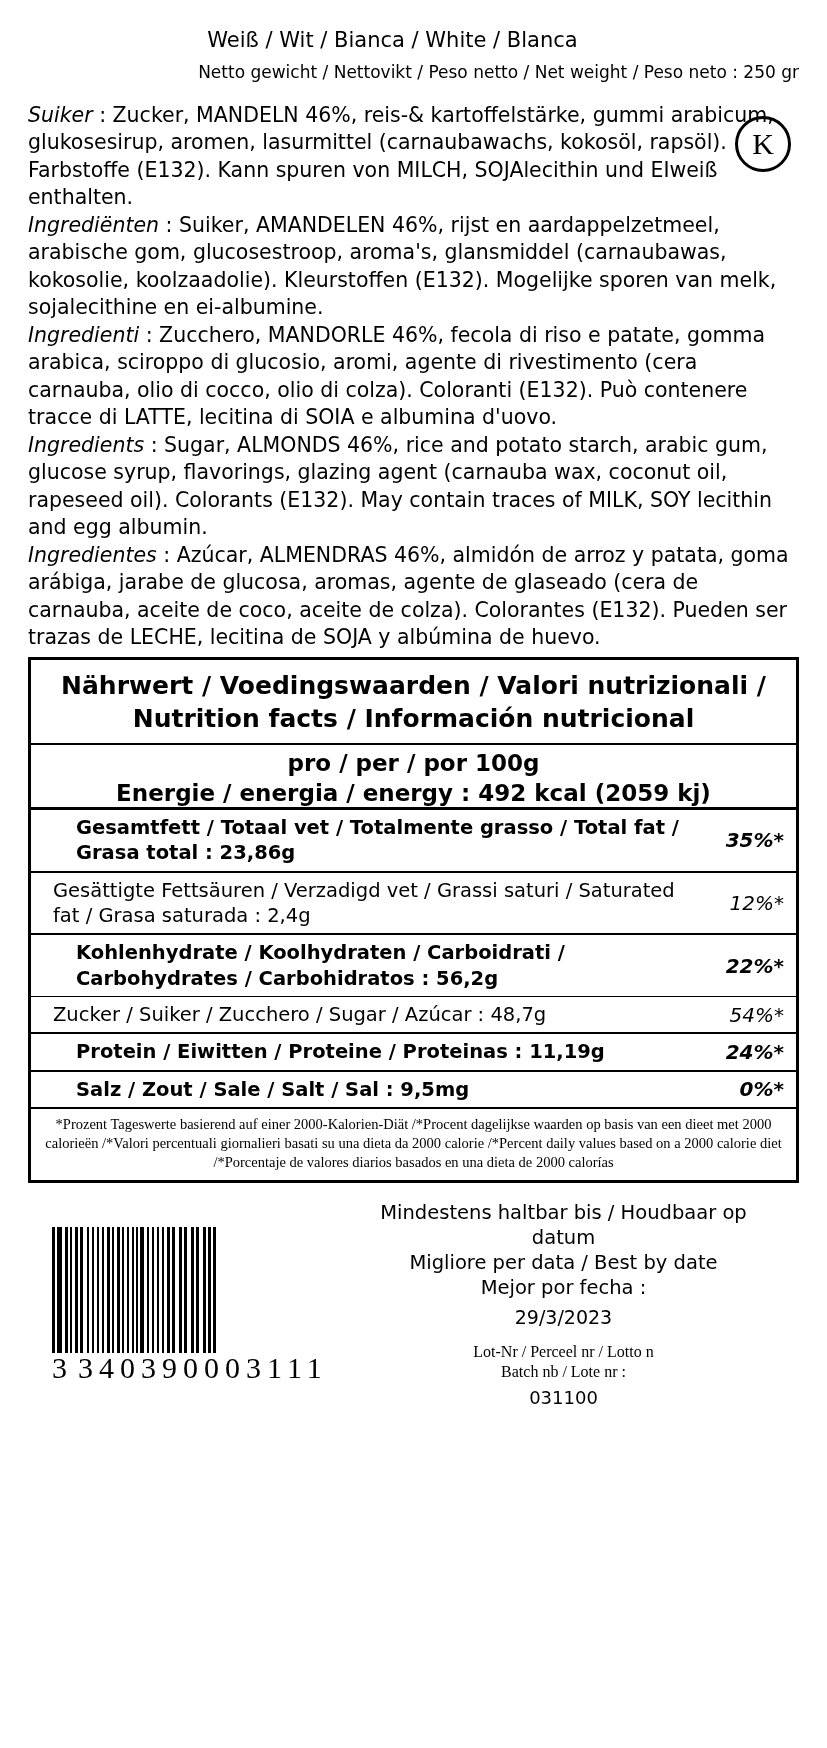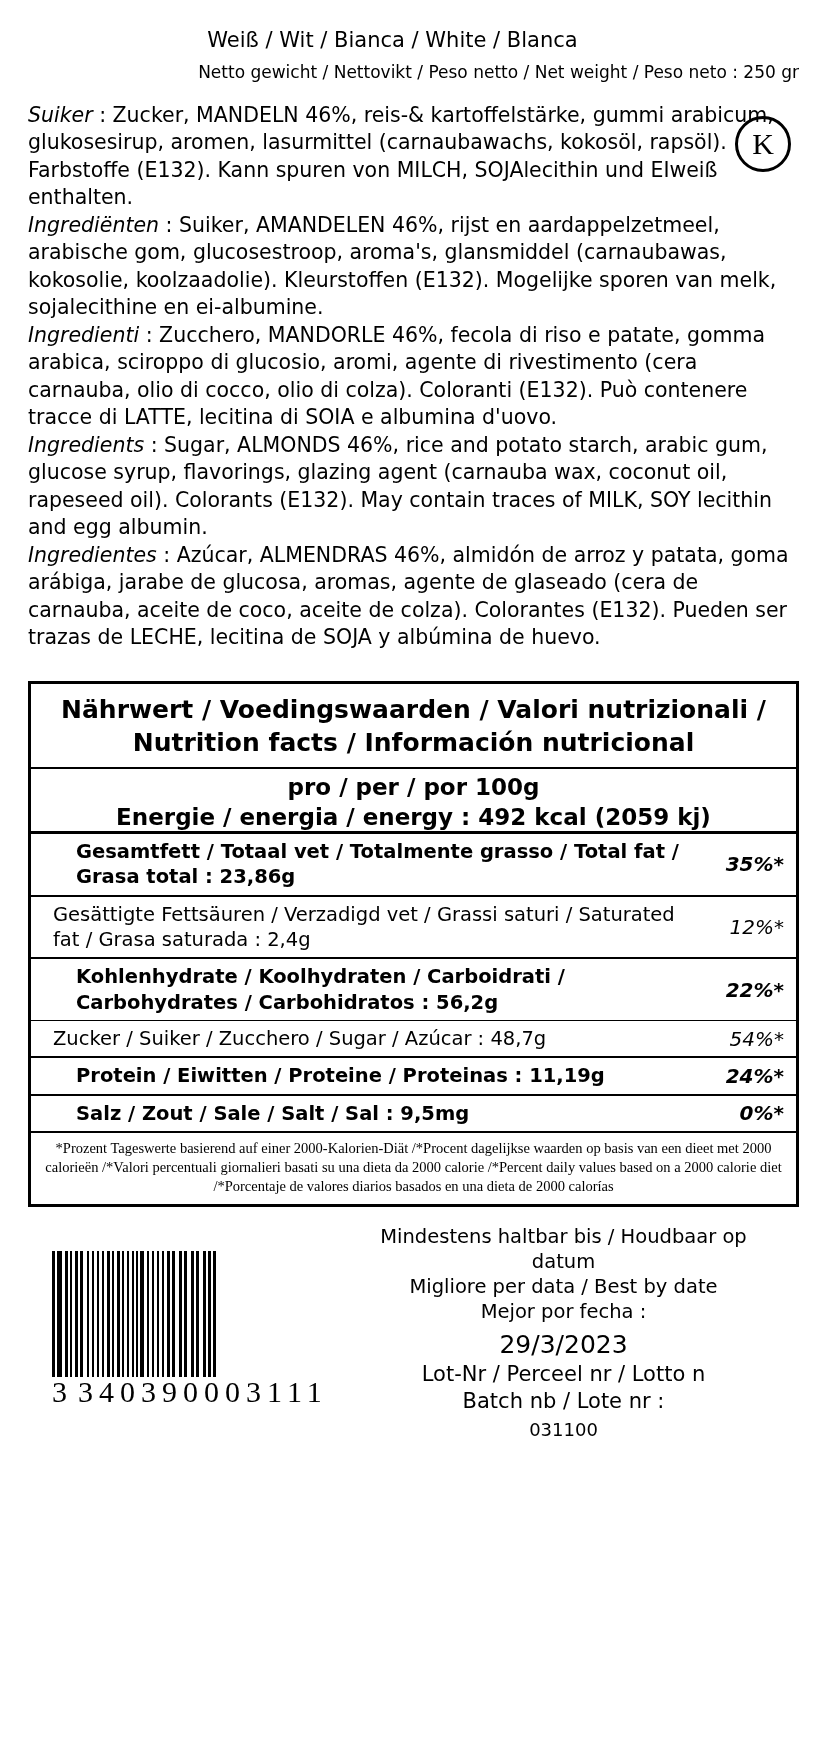--- a/index.html
+++ b/index.html
@@ -62,21 +62,21 @@
     line-height: 1.33;
   }
   .ing-block { margin-bottom: 1px; }
   .ing-label {
     font-style: italic;
     font-weight: 400;
   }
 
   
   .nutrition {
-    margin-top: 30px;
+    margin-top: 6px;
     border: 3px solid #000;
   }
   .nut-head {
     text-align: center;
     font-weight: bold;
     font-size: 25px;
     line-height: 1.3;
     padding: 10px 12px 8px 12px;
     border-bottom: 2px solid #000;
   }
@@ -155,25 +155,25 @@
   .barcode-digits .lead { margin-right: 8px; }
   .barcode-digits .mid { letter-spacing: 6px; }
   .dates {
     flex: 1;
     text-align: center;
     font-size: 19.5px;
     line-height: 1.28;
     padding-right: 30px;
   }
   .dates .big {
-    font-size: 25px;
+    font-size: 19px;
     margin-top: 4px;
-    margin-bottom: 0;
-  }
-  .dates .lot { font-size: 21px; line-height: 1.28; }
+    margin-bottom: 12px;
+  }
+  .dates .lot { font-size: 16px; line-height: 1.28; font-family: Liberation Serif, serif; }
   .dates .lotnum { font-size: 18px; margin-top: 3px; }
 </style>
 </head>
 <body>
 
 <div class="page">
 
   <div class="subtitle">Weiß / Wit / Bianca / White / Blanca</div>
   <div class="kosher">K</div>
   <div class="netweight">Netto gewicht / Nettovikt / Peso netto / Net weight / Peso neto : 250 gr</div>

